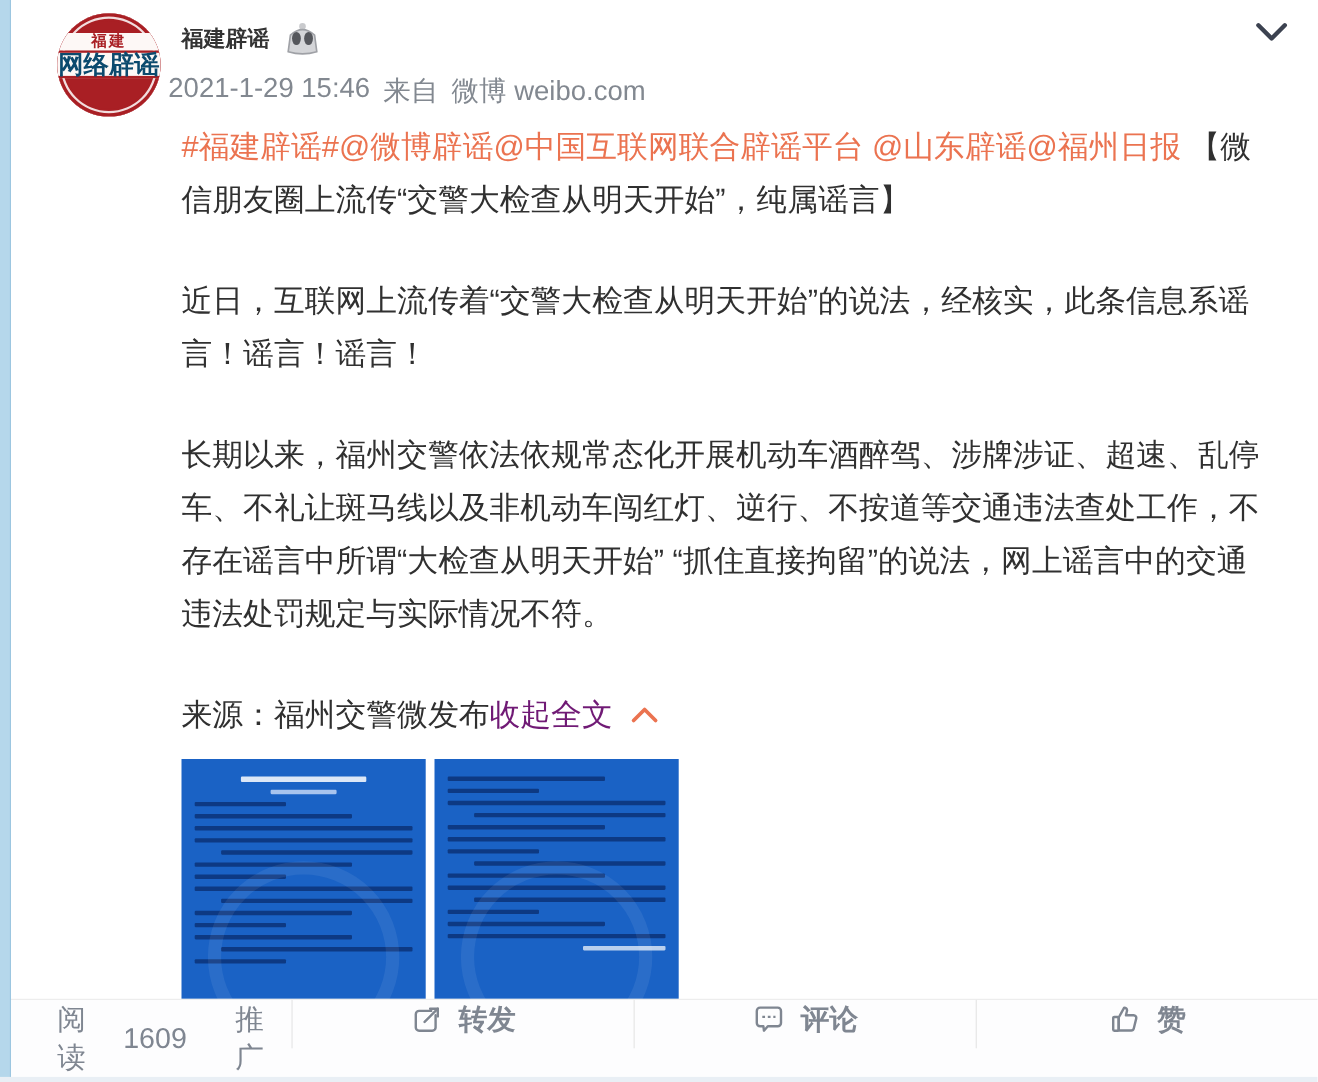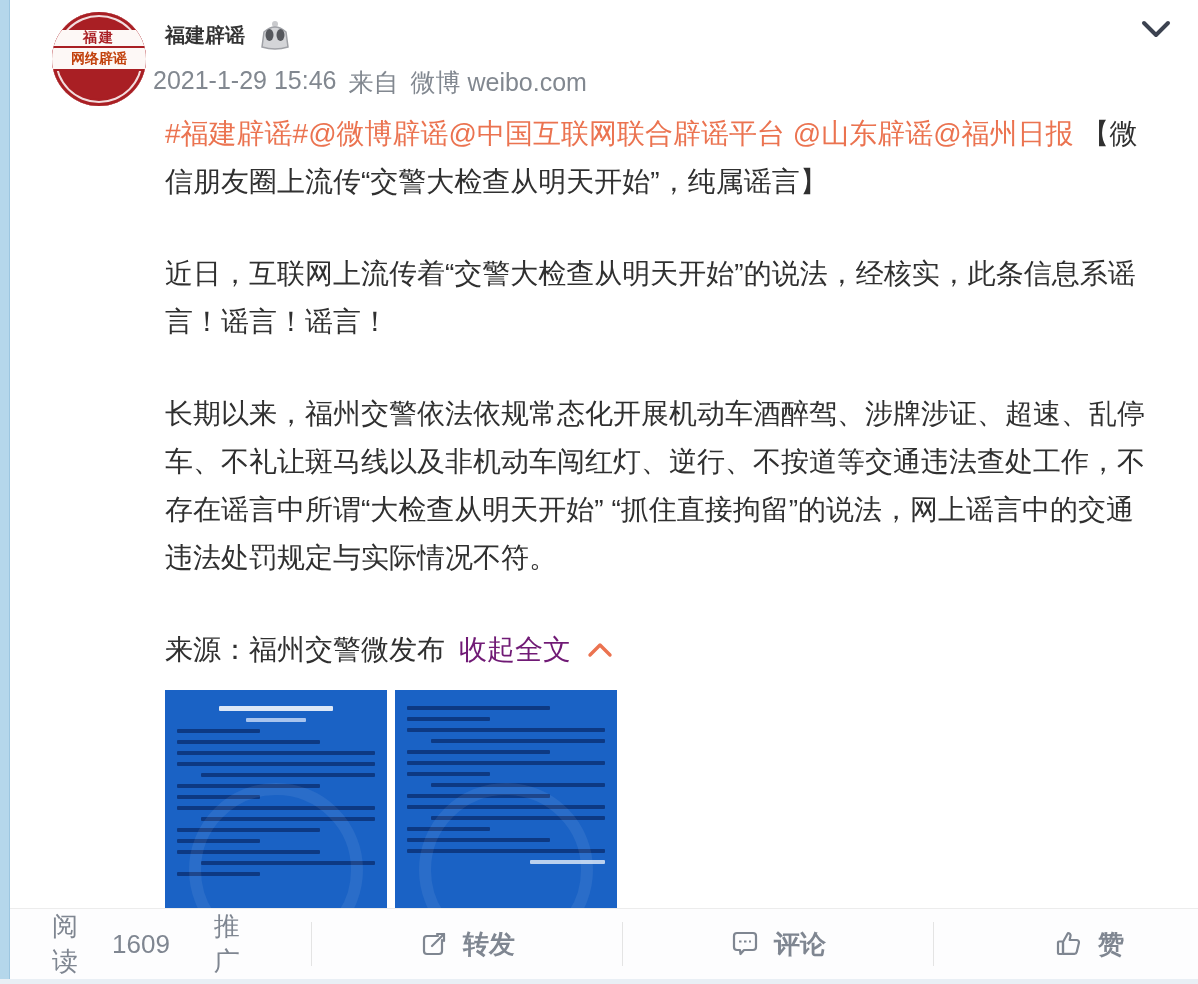--- a/index.html
+++ b/index.html
@@ -7,51 +7,51 @@
   .page { position:relative; width:1198px; height:984px; background:#ffffff; overflow:hidden; color:#333; }
 
   
   .edge-left { position:absolute; left:0; top:0; bottom:0; width:10px; background:#b5d7eb; border-right:1px solid #9cc6e0; }
   .edge-bottom { position:absolute; left:0; right:0; bottom:0; height:5px; background:#e9eff5; }
 
   
   .header { position:absolute; left:0; top:0; width:100%; height:112px; }
   .avatar { position:absolute; left:52px; top:12px; width:94px; height:94px; border-radius:50%; background:#a91f24; overflow:hidden; box-shadow:inset 0 0 0 3px #a91f24, inset 0 0 0 5px rgba(255,255,255,.85), inset 0 0 0 7px #a91f24; }
   .avatar .band1 { position:absolute; top:19%; left:0; right:0; height:17%; background:#fdf8f6; color:#a91f24; font-weight:bold; font-size:14px; display:flex; align-items:center; justify-content:center; letter-spacing:2px; }
-  .avatar .band2 { position:absolute; top:36%; left:0; right:0; height:27%; background:#fdf8f6; border-top:2px solid #a91f24; border-bottom:2px solid #a91f24; color:#c2410c; font-weight:bold; font-size:14px; display:flex; align-items:center; justify-content:center; }
+  .avatar .band2 { position:absolute; top:36%; left:0; right:0; height:27%; background:#fdf8f6; border-top:2px solid #a91f24; border-bottom:2px solid #a91f24; color:#0c4a6e; font-weight:bold; font-size:23px; display:flex; align-items:center; justify-content:center; }
   .username-row { position:absolute; left:165px; top:20px; display:flex; align-items:center; gap:12px; }
   .username { font-size:20px; font-weight:bold; color:#333; }
   .crown { width:36px; height:30px; }
   .dateline { position:absolute; left:153px; top:66px; font-size:25px; color:#828890; display:flex; gap:12px; }
   .collapse-chevron { position:absolute; right:22px; top:12px; width:40px; height:34px; cursor:pointer; }
 
   
   .content { position:absolute; left:165px; top:110px; width:990px; font-size:28px; line-height:48px; color:#303030; }
   .lead { margin-bottom:44px; }
   .link-orange { color:#eb7350; }
   .para { margin-bottom:44px; }
-  .source-row { display:flex; align-items:center; gap:14px; margin-bottom:16px; }
+  .source-row { display:flex; align-items:center; margin-bottom:16px; }
   .collapse-link { color:#701a75; display:flex; align-items:center; gap:16px; cursor:pointer; }
   .chev-up { width:26px; height:18px; }
 
   
   .attachments { display:flex; gap:8px; }
   .att { position:relative; width:222px; height:221px; background:#1a62c5; padding:16px 12px 12px 12px; display:flex; flex-direction:column; gap:7px; overflow:hidden; cursor:pointer; }
   .att::after { content:""; position:absolute; left:50%; bottom:-46px; transform:translateX(-50%); width:150px; height:150px; border-radius:50%; border:12px solid rgba(255,255,255,.07); }
   .att i { display:block; height:4px; border-radius:1px; background:rgba(8,42,105,.72); }
   .att i.t { background:rgba(255,255,255,.85); height:5px; align-self:center; }
   .att i.t2 { background:rgba(230,238,255,.7); align-self:center; }
   .att i.short { width:42%; }
   .att i.mid { width:72%; }
   .att i.ind { width:88%; align-self:flex-end; }
   .att i.right { width:38%; align-self:flex-end; background:rgba(255,255,255,.7); }
   .att1 .l1 { width:58%; } .att1 .l2 { width:30%; }
 
   
-  .toolbar { position:absolute; left:10px; right:0; bottom:5px; height:71px; border-top:1px solid #ececec; background:#fdfdfe; display:flex; align-items:center; font-size:26px; color:#7f8691;gap:46px; }
+  .toolbar { position:absolute; left:10px; right:0; bottom:5px; height:71px; border-top:1px solid #ececec; background:#fdfdfe; display:flex; align-items:flex-start; font-size:26px; color:#7f8691; }
   .tb-left { width:255px; display:flex; align-items:center; gap:44px; padding-left:42px; }
   .tb-sec { flex:1; display:flex; align-items:center; justify-content:center; gap:14px; cursor:pointer;font-weight:bold; }
   .tb-div { width:1px; height:44px; background:#e4e4e4; }
   .tb-icon { width:30px; height:30px; }
   .tb-item { display:flex; align-items:center; gap:10px; }
 </style>
 </head>
 <body>
 
 <div class="page">

